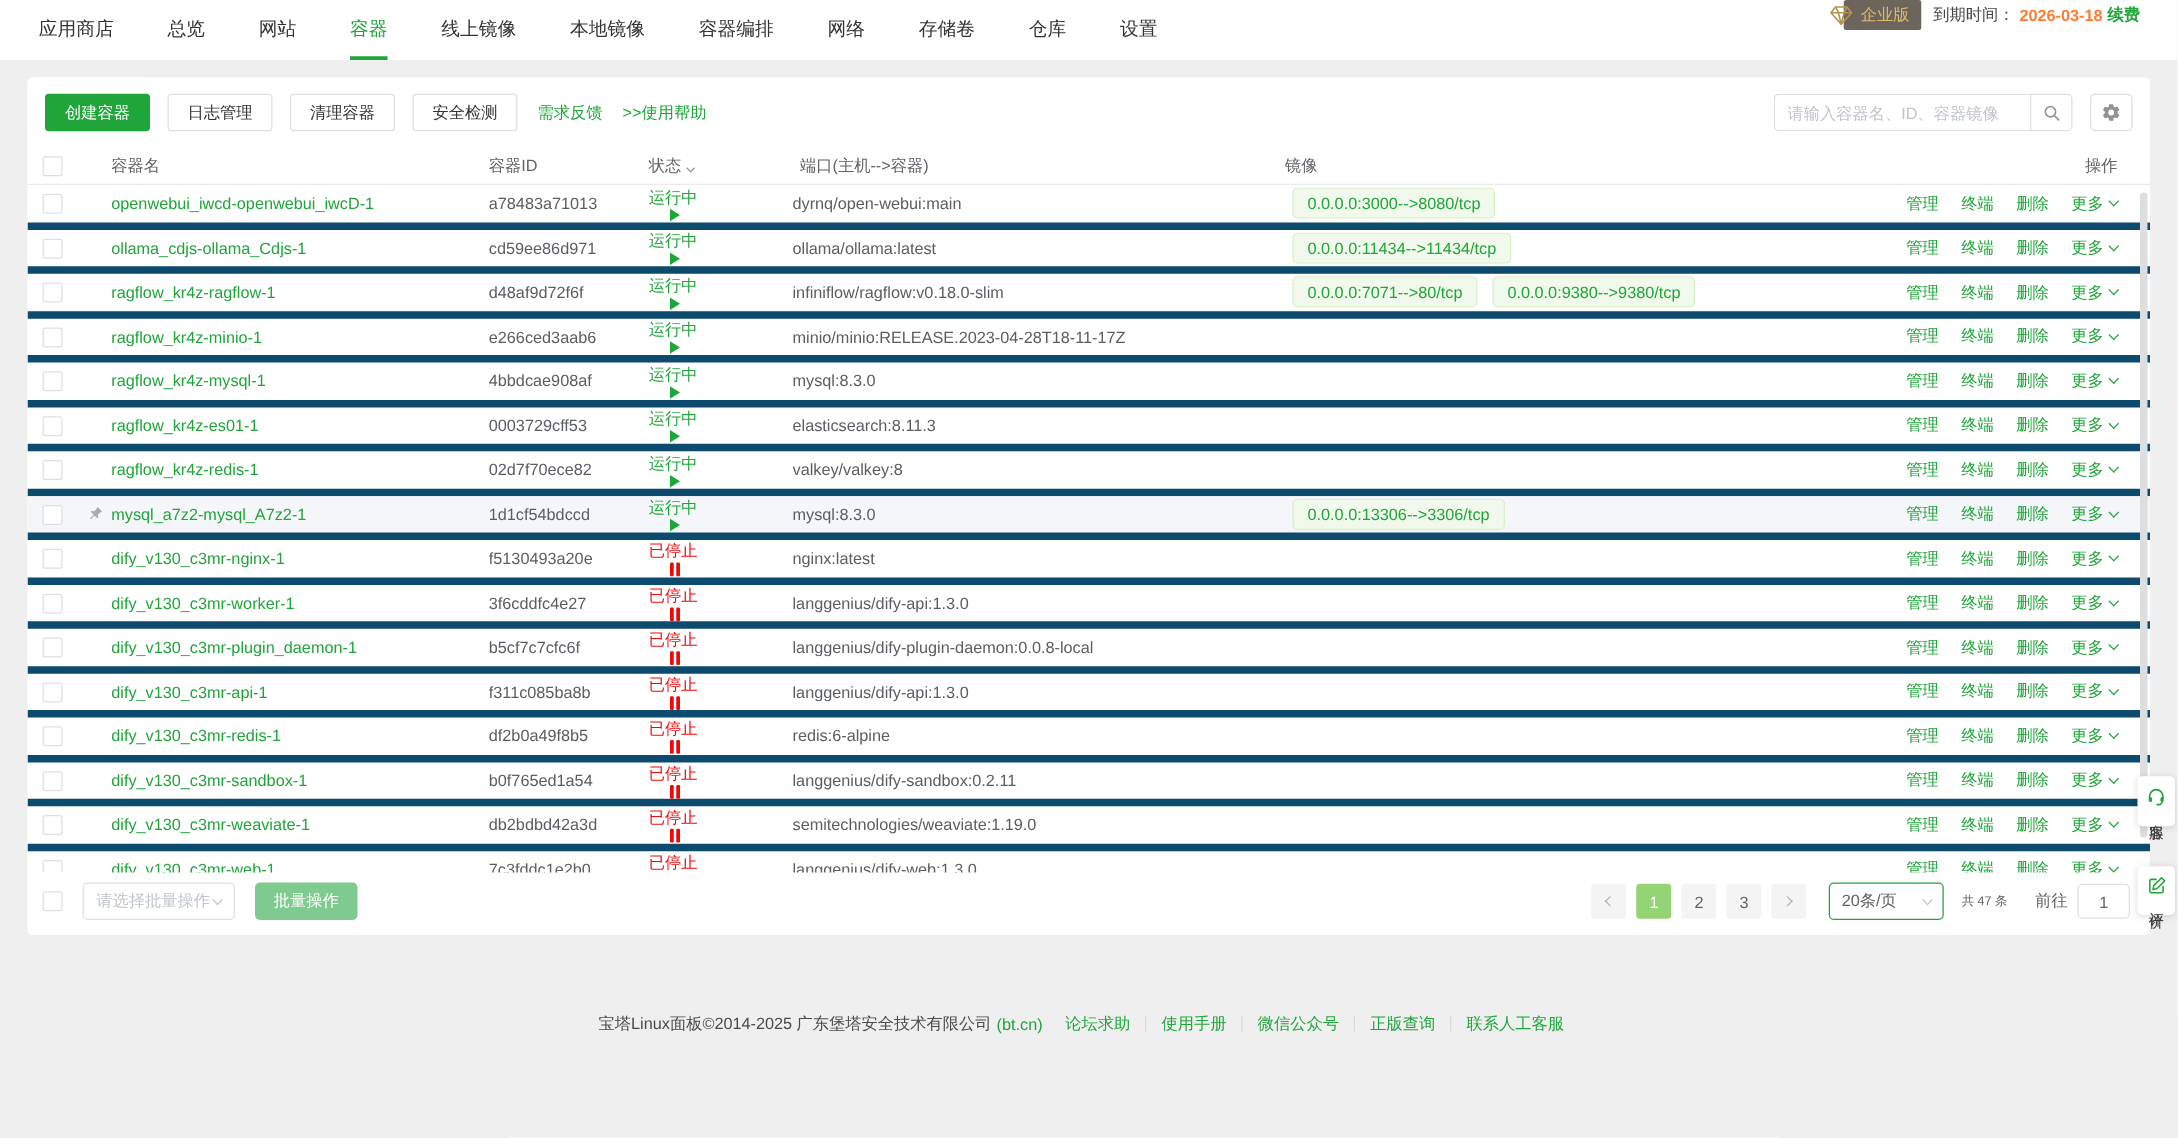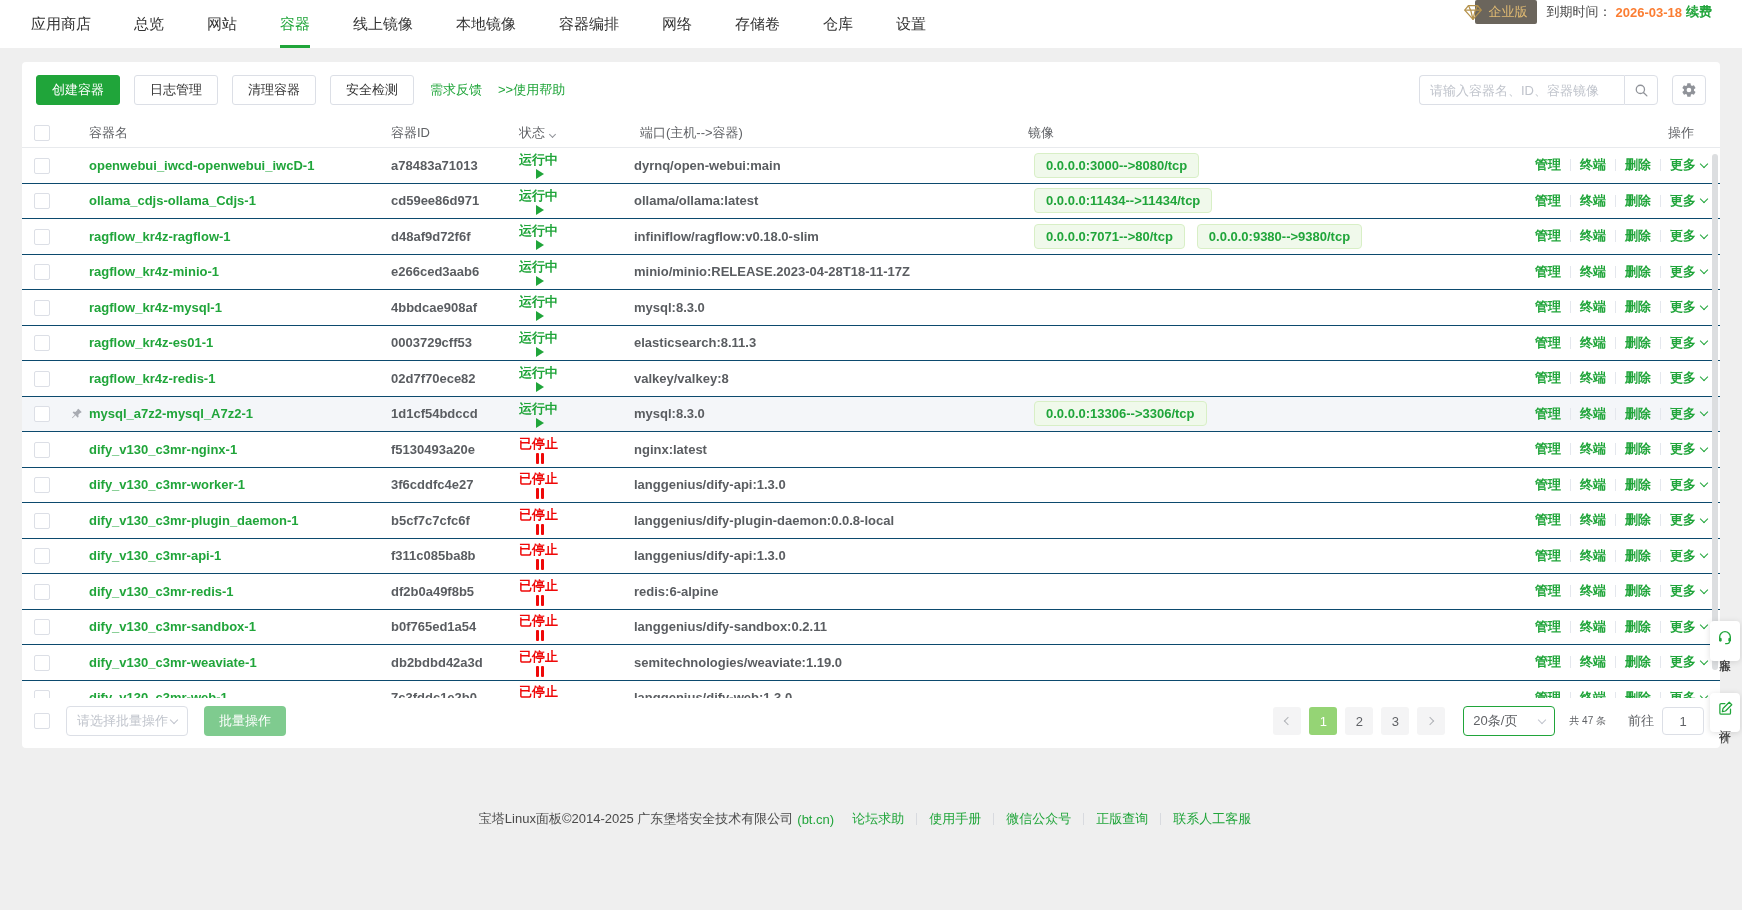--- a/index.html
+++ b/index.html
@@ -38,38 +38,38 @@
   .search-input{width:205px;height:30px;border:1px solid #dcdfe6;border-right:none;border-radius:4px 0 0 4px;padding:0 10px;font-size:13px;color:#606266;outline:none;}
   .search-input::placeholder{color:#c0c4cc;}
   .search-btn{width:34px;height:30px;border:1px solid #dcdfe6;border-radius:0 4px 4px 0;background:#fff;display:flex;align-items:center;justify-content:center;cursor:pointer;}
   .gear-btn{width:34px;height:30px;margin-left:14px;border:1px solid #dcdfe6;border-radius:4px;background:#fff;display:flex;align-items:center;justify-content:center;cursor:pointer;}
 
   
   .tablewrap{position:relative;}
   .thead,.tr{display:grid;grid-template-columns:44px 325px 128px 115px 394px minmax(0,1fr) 186px;align-items:center;}
   .thead{height:30px;font-size:13px;color:#606266;border-bottom:1px solid #e8eaed;}
   .tbody{height:550px;overflow:hidden;}
-  .tr{height:35.5px;font-size:13px;border-bottom:1px solid #0c4a6e;font-weight:bold;}
+  .tr{height:35.5px;font-size:13px;border-bottom:6px solid #0c4a6e;}
   .tr.highlight{background:var(--row-highlight);}
   .checkbox{display:inline-block;width:16px;height:16px;border:1px solid #dcdfe6;border-radius:2px;background:#fff;margin-left:12px;cursor:pointer;vertical-align:middle;}
   .col-name{position:relative;padding-left:23px;overflow:hidden;white-space:nowrap;}
   .pin{position:absolute;left:4px;top:50%;transform:translateY(-50%);display:none;line-height:0;}
   .tr.pinned .pin{display:inline-block;}
   .name-link{color:var(--primary);cursor:pointer;text-decoration:none;}
   .col-id,.col-image{color:#5a5d61;overflow:hidden;white-space:nowrap;}
   .col-status .status{display:inline-flex;align-items:center;cursor:pointer;flex-direction:column;}
   .status.running{color:var(--primary);}
   .status.stopped{color:var(--danger);}
   .play{width:0;height:0;border-left:8px solid var(--primary);border-top:5px solid transparent;border-bottom:5px solid transparent;margin-left:3px;}
   .pause{display:none;width:3px;height:11px;background:var(--danger);margin-left:5px;position:relative;border-radius:1px;}
   .pause::after{content:"";position:absolute;left:5px;top:0;width:3px;height:11px;background:var(--danger);border-radius:1px;}
   .status.stopped .pause{display:inline-block;margin-right:8px;}
   .col-ports{padding-left:6px;display:flex;align-items:center;overflow:hidden;}
   .port{background:var(--port-bg);border:1px solid var(--port-border);color:var(--primary);font-size:13px;padding:4px 11px;border-radius:4px;margin-right:12px;white-space:nowrap;}
-  .col-actions{display:flex;align-items:center;justify-content:flex-end;padding-right:13px;white-space:nowrap;}
+  .col-actions{display:flex;align-items:center;justify-content:flex-end;padding-right:26px;white-space:nowrap;}
   .act{color:var(--primary);font-size:13px;cursor:pointer;text-decoration:none;display:inline-flex;align-items:center;}
   .vsep{display:inline-block;width:1px;height:12px;background:#e4e7ed;margin:0 9px;}
   .chev{display:inline-block;width:6px;height:6px;border-right:1.4px solid currentColor;border-bottom:1.4px solid currentColor;}
   .chev.down{transform:rotate(45deg);margin-left:5px;margin-top:-3px;}
   .th-status .chev{color:#909399;width:5px;height:5px;}
   .scroll-thumb{position:absolute;right:2px;top:36px;width:6px;height:516px;background:#dcdee0;border-radius:3px;cursor:pointer;}
 
   
   .bottombar{display:flex;align-items:center;padding:8px 16px 0 12px;}
   .batch-select{width:122px;height:30px;border:1px solid #dcdfe6;border-radius:4px;background:#fff;display:flex;align-items:center;justify-content:space-between;padding:0 10px;font-size:13px;color:#c0c4cc;margin-left:16px;cursor:pointer;}

